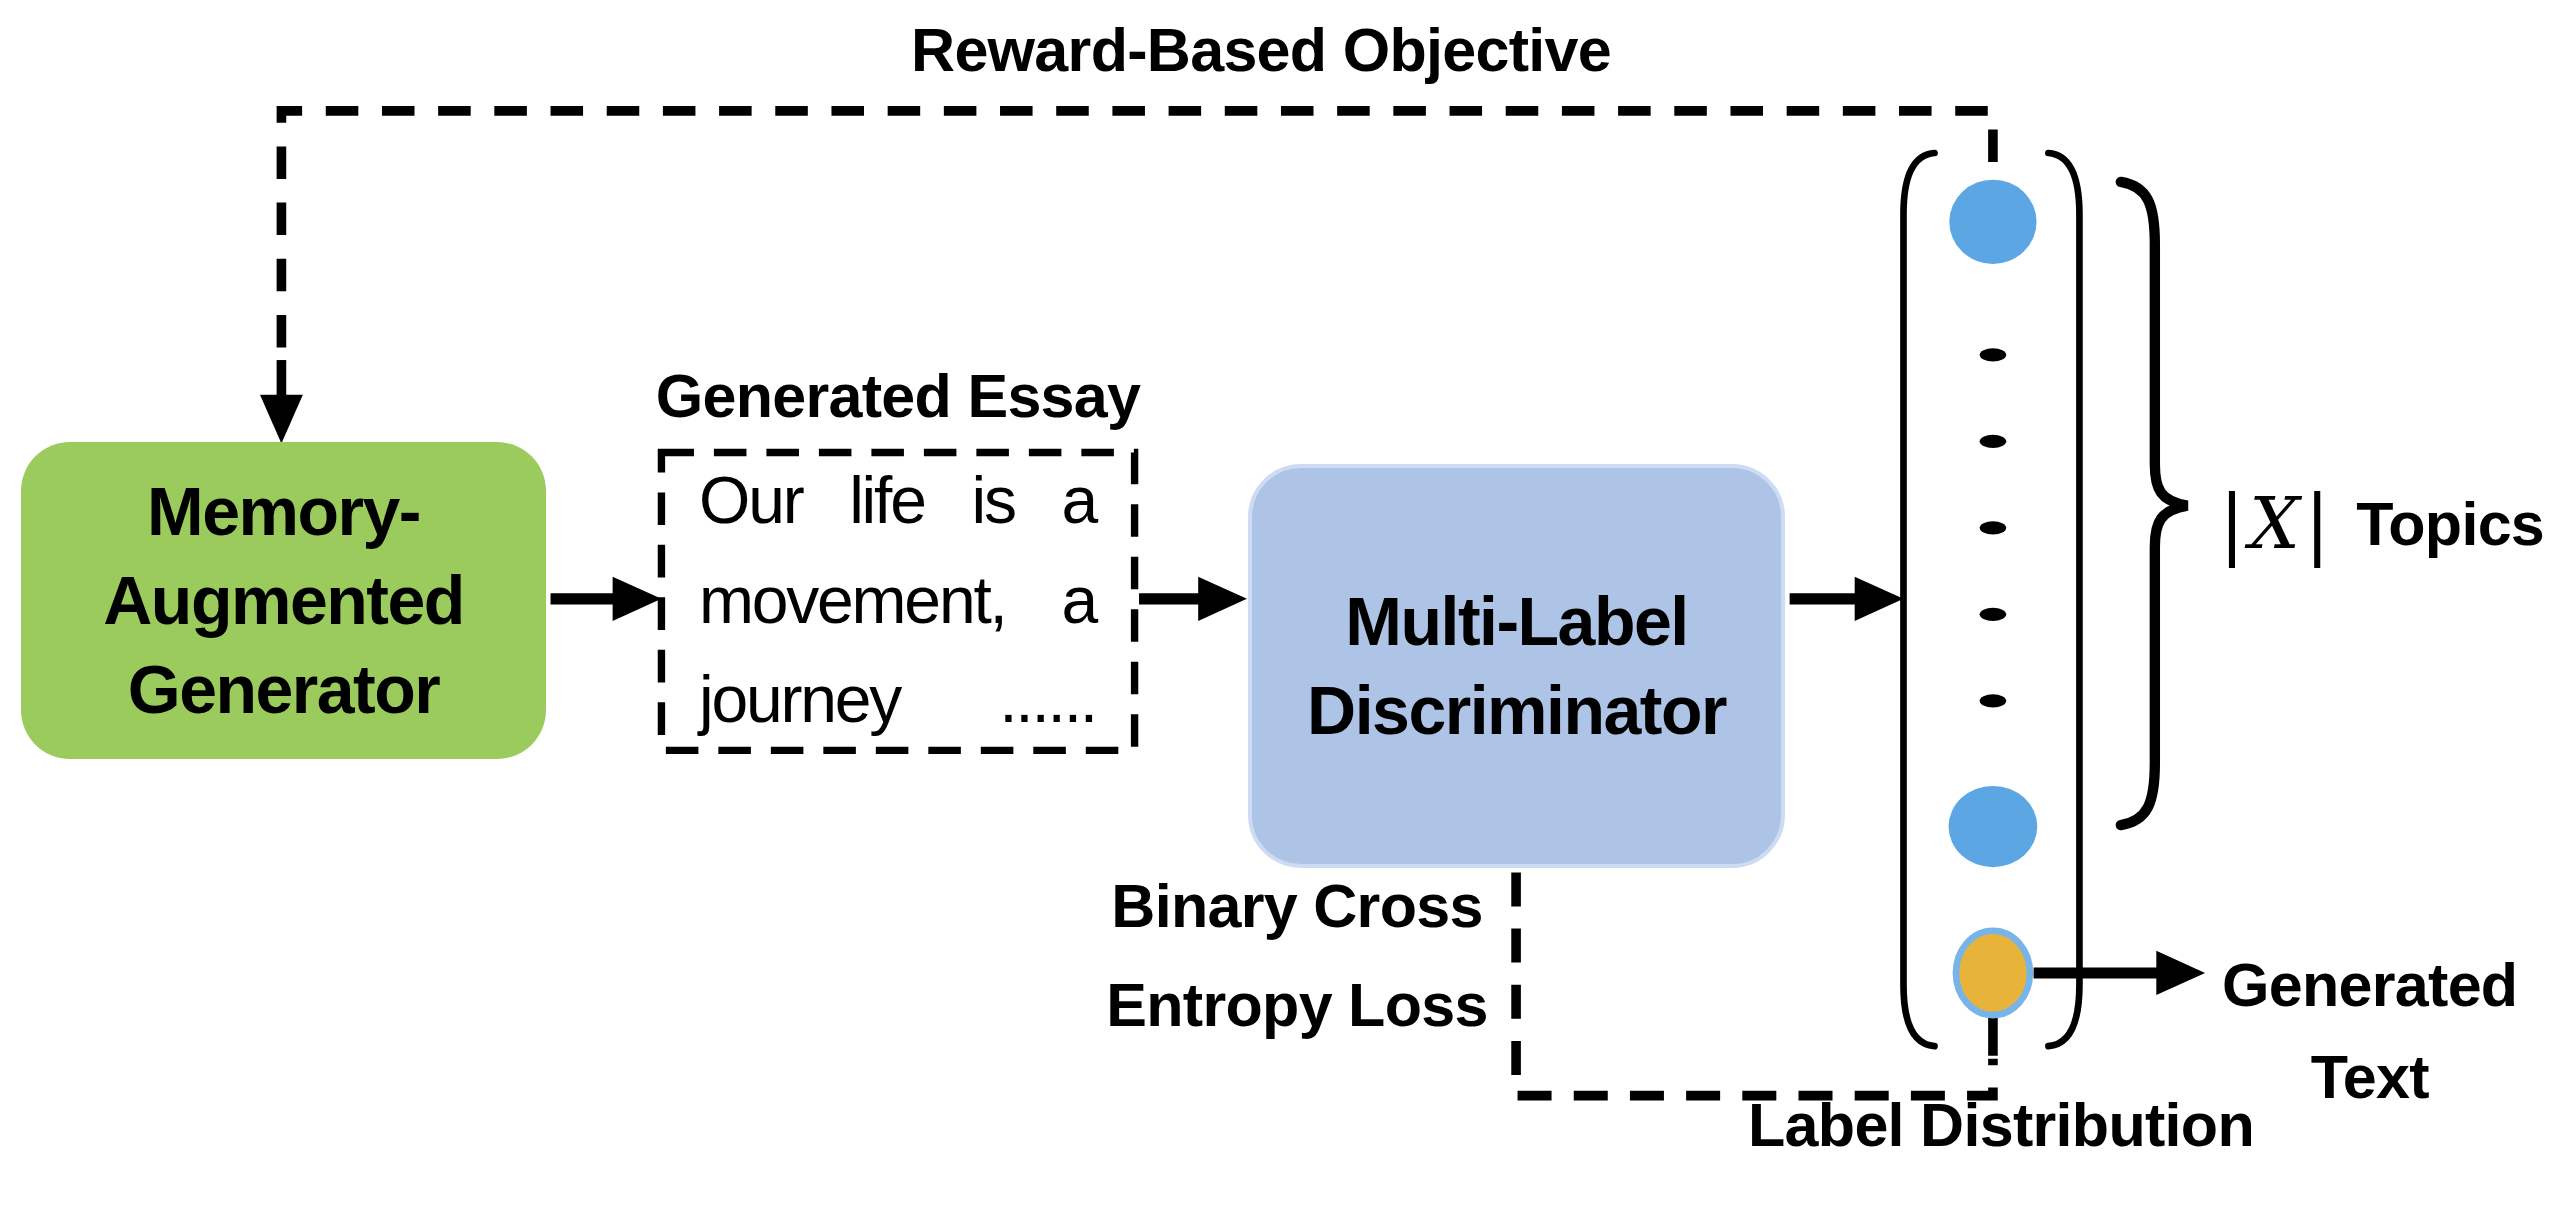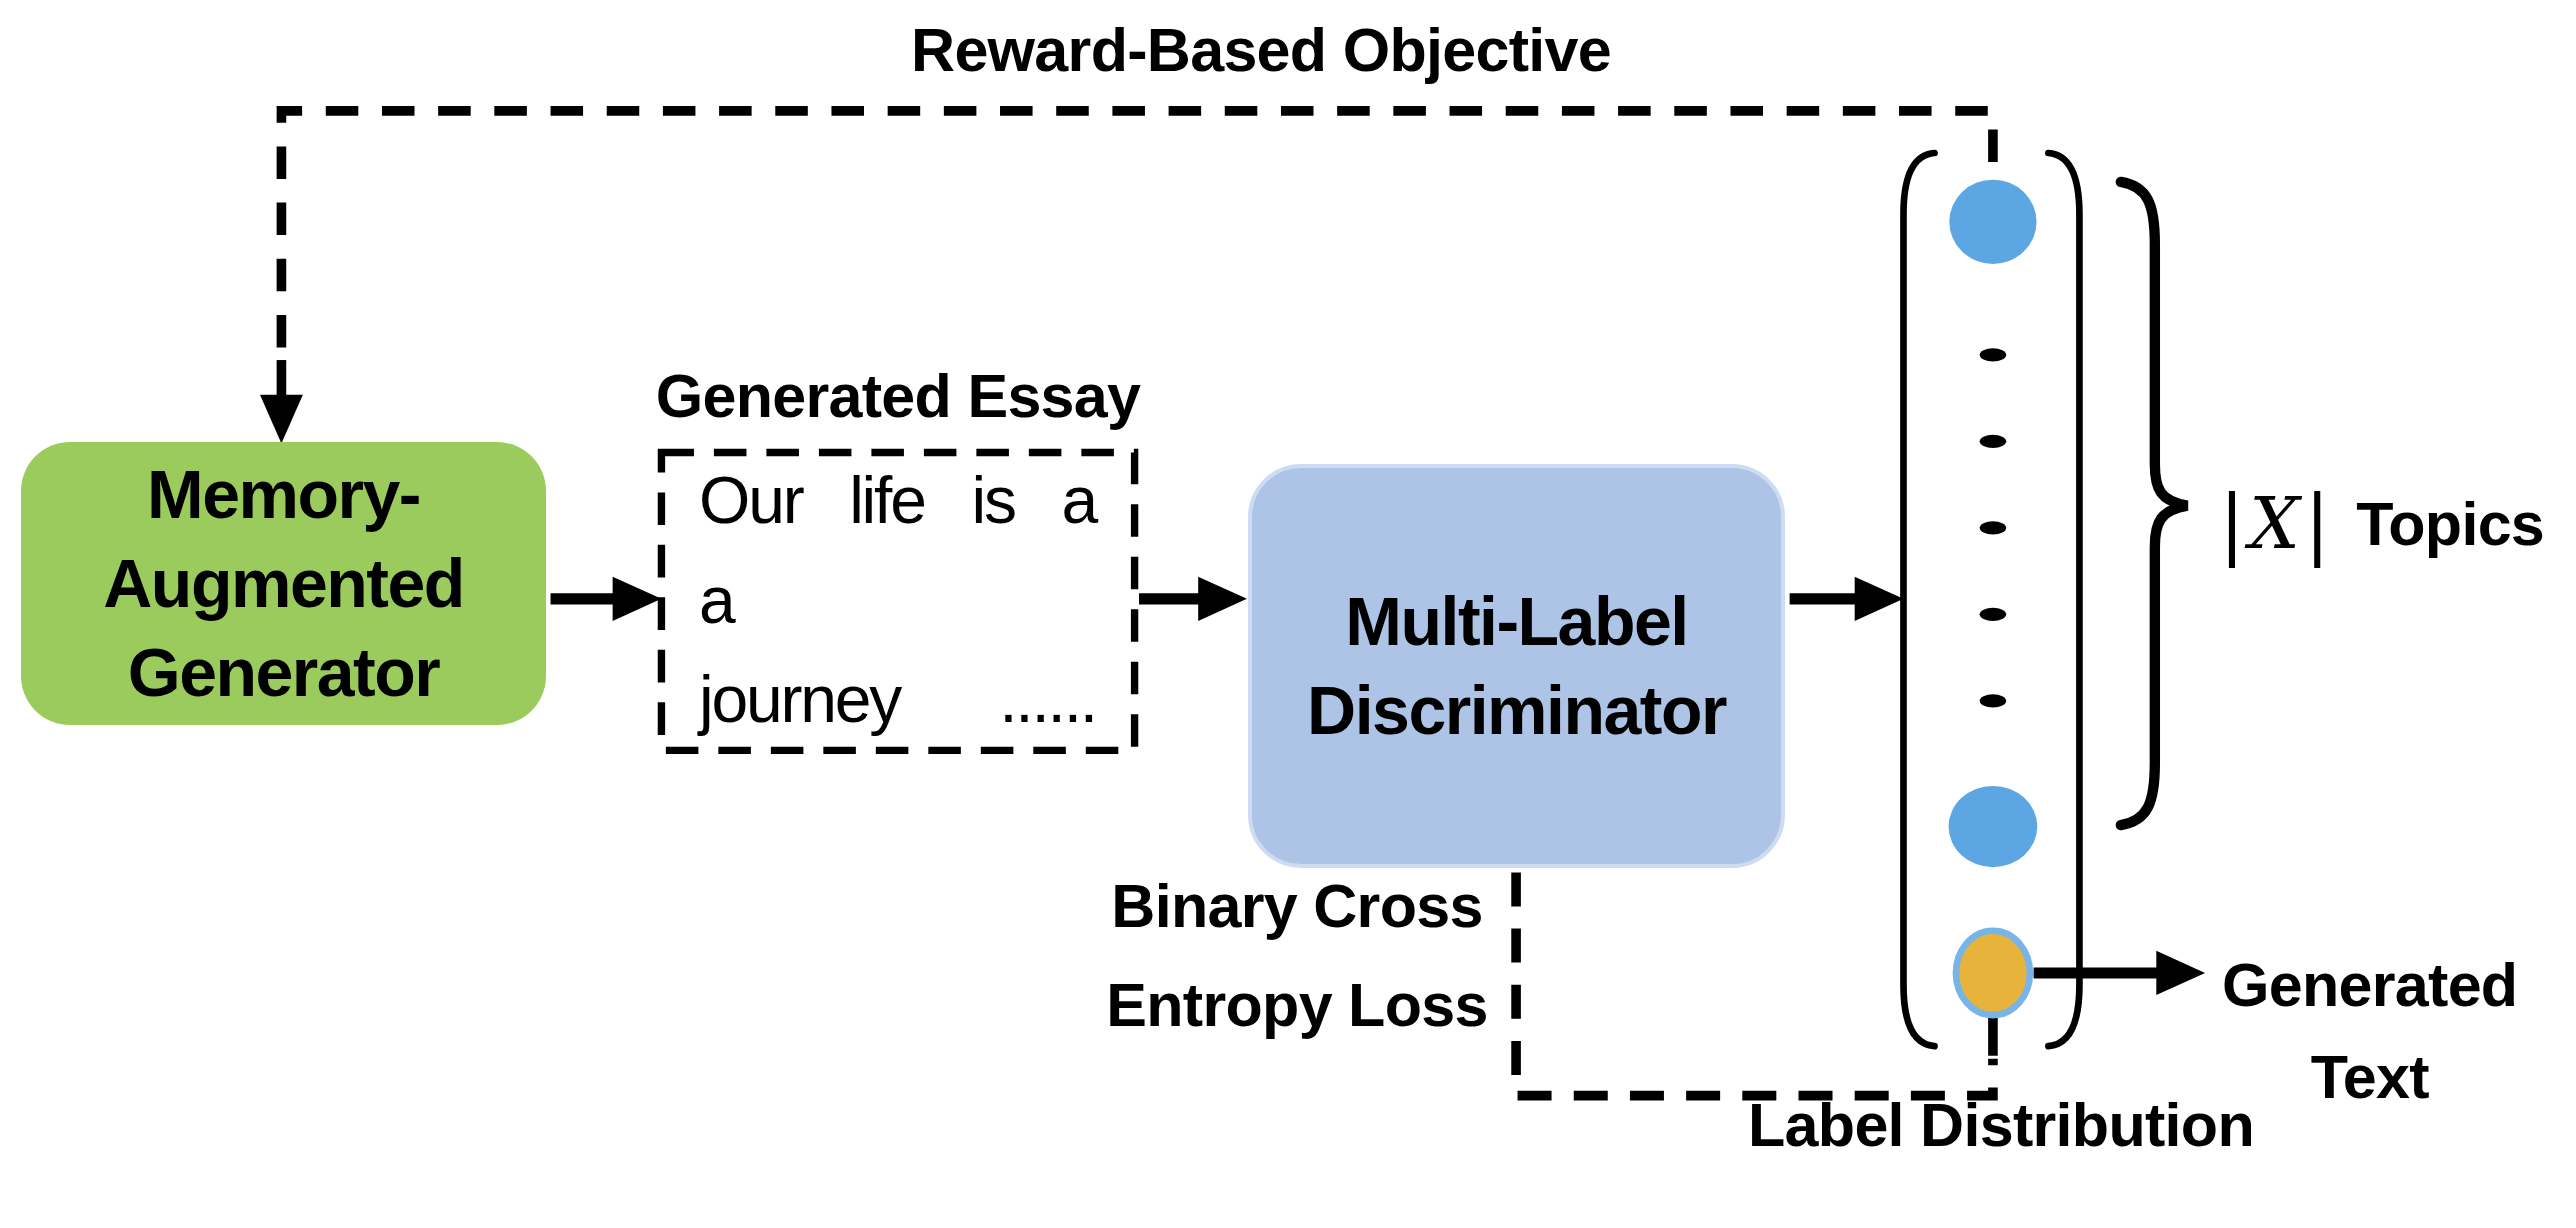--- a/index.html
+++ b/index.html
@@ -25,21 +25,21 @@
   .box{
     position:absolute;
     display:flex;flex-direction:column;
     align-items:center;justify-content:center;
     text-align:center;
     font-weight:bold;
     font-size:68px;line-height:89px;letter-spacing:-1.5px;
     box-sizing:border-box;
   }
   .box-generator{
-    left:21px;top:442px;width:525px;height:283px;
+    left:21px;top:442px;width:525px;height:317px;
     background:var(--generator-fill,#9bcb5c);
     border-radius:49px;
   }
   .box-discriminator{
     left:1248px;top:464px;width:537px;height:404px;
     background:var(--discriminator-fill,#aec4e6);
     border:4.4px solid var(--discriminator-border,#cddcf2);
     border-radius:53px;
   }
   .essay-text{
@@ -132,20 +132,21 @@
   <div class="label centered" style="left:898px;top:361px;">Generated Essay</div>
 
   <div class="essay-text">
     <div class="essay-line">
       <span>Our</span>
       <span>life</span>
       <span>is</span>
       <span>a</span>
     </div>
     <div class="essay-line">
+      <span>movement,</span>
       <span>a</span>
     </div>
     <div class="essay-line">
       <span>journey</span>
       <span>......</span>
     </div>
   </div>
 
   <div class="box box-discriminator">
     <div>Multi-Label</div>

